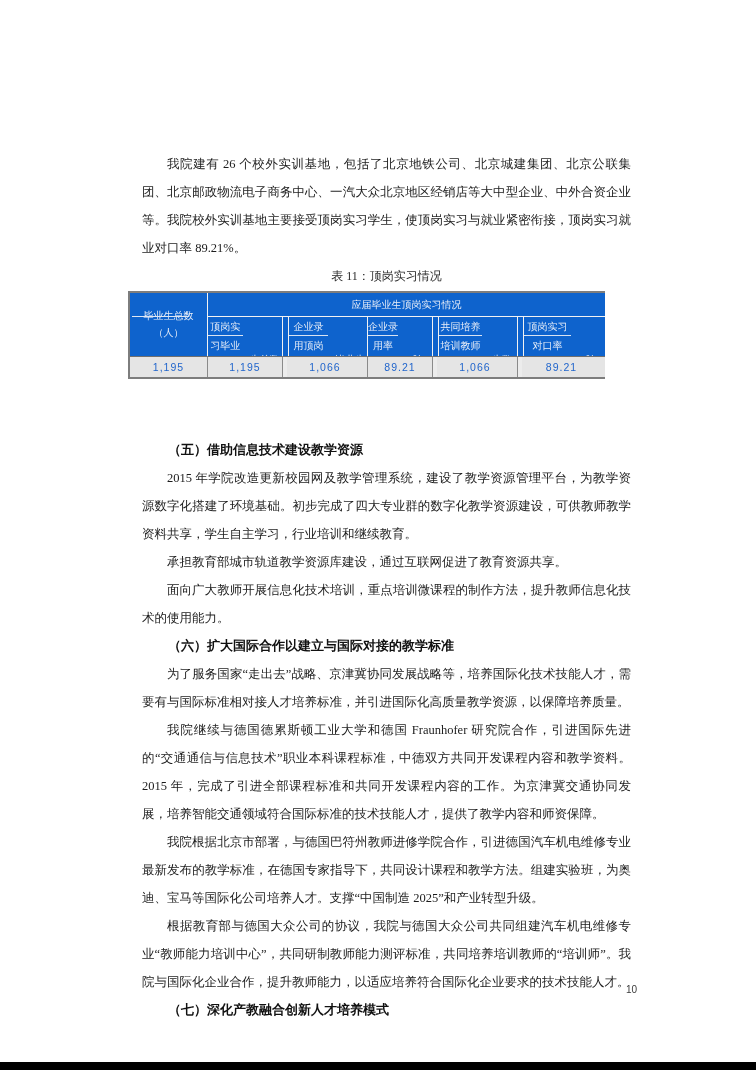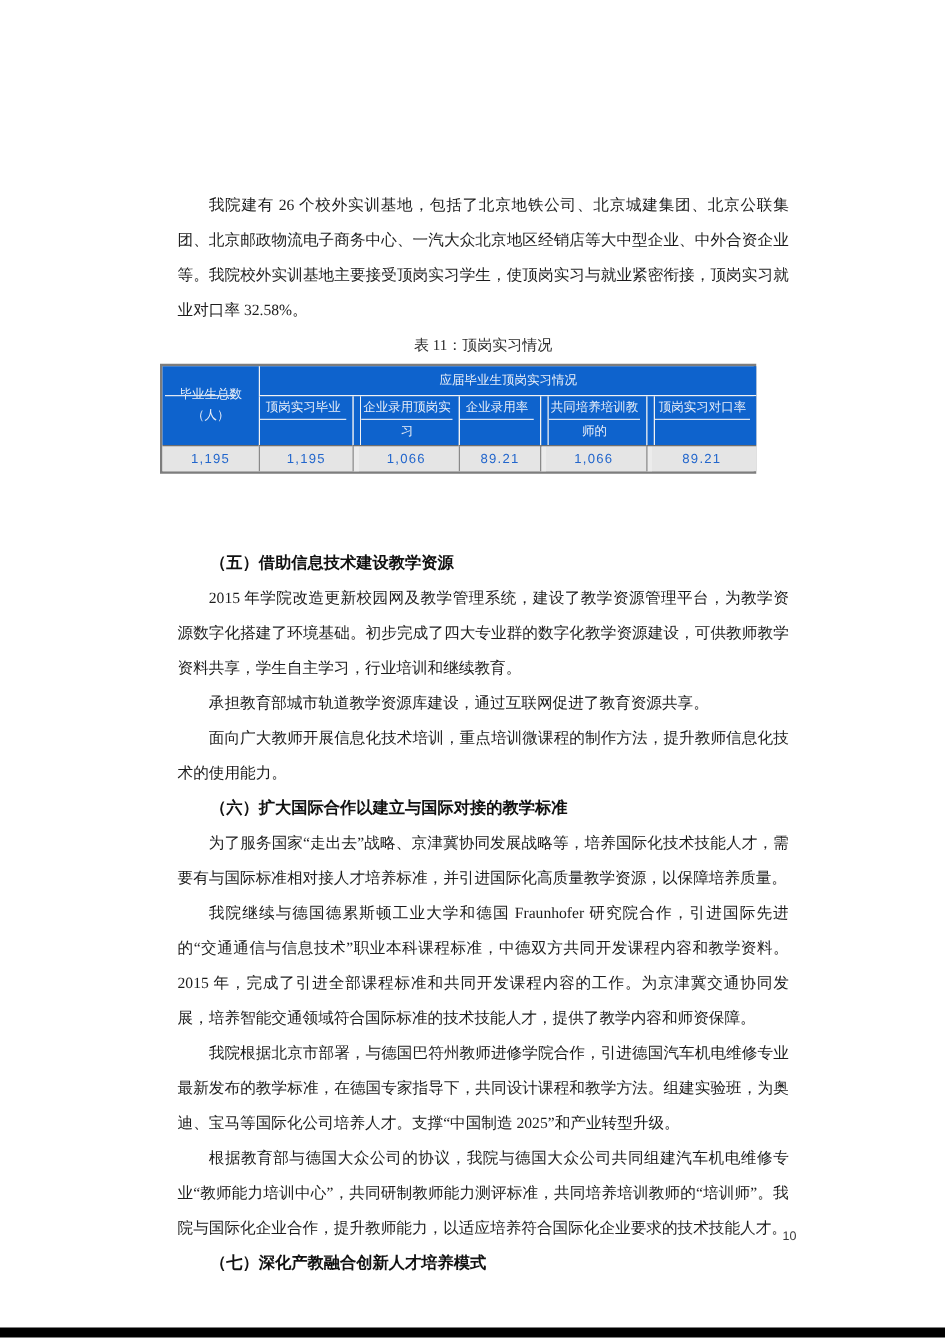--- a/index.html
+++ b/index.html
@@ -33,21 +33,21 @@
   }
   .hcell { background:#0e63cd; color:#e8eef8; font-size:10px; text-align:center; overflow:hidden; }
   .col1-cell { grid-column:1; grid-row:1 / 4; position:relative;
     display:flex; flex-direction:column; justify-content:center; }
   .col1-cell .l1 { line-height:16px; }
   .col1-cell .l2 { line-height:18px; }
   .col1-line { position:absolute; left:2px; top:23px; width:57px; height:1px; background:#dfe7f3; }
   .group-cell { grid-column:2 / 7; grid-row:1;
     border-left:1px solid #f2f2f2; border-bottom:1px solid #f2f2f2;
     line-height:23px; }
-  .subcell { grid-row:2 / 4; display:flex; flex-direction:column; border-left:1px solid #f2f2f2; }
+  .subcell { grid-row:2 / 4; display:flex; flex-direction:row; border-left:1px solid #f2f2f2; }
   .subcell .l1 { height:19px; line-height:19px; border-bottom:1px solid #d9e3f2; margin-right:5px; }
   .subcell .l2 { height:19px; line-height:19px;margin-top:33px; }
   .subcell.dbl {
     background-image:linear-gradient(to right,#f2f2f2 0,#f2f2f2 1px,transparent 1px);
     background-size:1px 100%; background-position:5px 0; background-repeat:no-repeat;
     background-color:#0e63cd;
     padding-left:6px;
   }
   .dcell { grid-row:4; background:#e5e5e5; color:#2266cc;
     font-size:10.5px; text-align:center; line-height:20px; letter-spacing:1px;
@@ -62,21 +62,21 @@
     position:absolute; left:626px; top:983px;
     font-family:"Liberation Sans","DejaVu Sans",sans-serif;
     font-size:10px; color:#3a3a3a; line-height:14px;
   }
   #bottom-bar { position:absolute; left:0; top:1062px; width:756px; height:8px; background:#000; }
 </style>
 </head>
 <body>
 
 <div class="flow" id="flow-a">
-  <p class="body-p">我院建有 26 个校外实训基地，包括了北京地铁公司、北京城建集团、北京公联集团、北京邮政物流电子商务中心、一汽大众北京地区经销店等大中型企业、中外合资企业等。我院校外实训基地主要接受顶岗实习学生，使顶岗实习与就业紧密衔接，顶岗实习就业对口率 32.58%。</p>
+  <p class="body-p">我院建有 26 个校外实训基地，包括了北京地铁公司、北京城建集团、北京公联集团、北京邮政物流电子商务中心、一汽大众北京地区经销店等大中型企业、中外合资企业等。我院校外实训基地主要接受顶岗实习学生，使顶岗实习与就业紧密衔接，顶岗实习就业对口率 89.21%。</p>
   <div class="caption">表 11：顶岗实习情况</div>
 </div>
 
 <div id="ojt-table">
   <div class="hcell col1-cell">
     <span class="l1">毕业生总数</span>
     <span class="l2">（人）</span>
     <span class="col1-line"></span>
   </div>
   <div class="hcell group-cell">应届毕业生顶岗实习情况</div>

